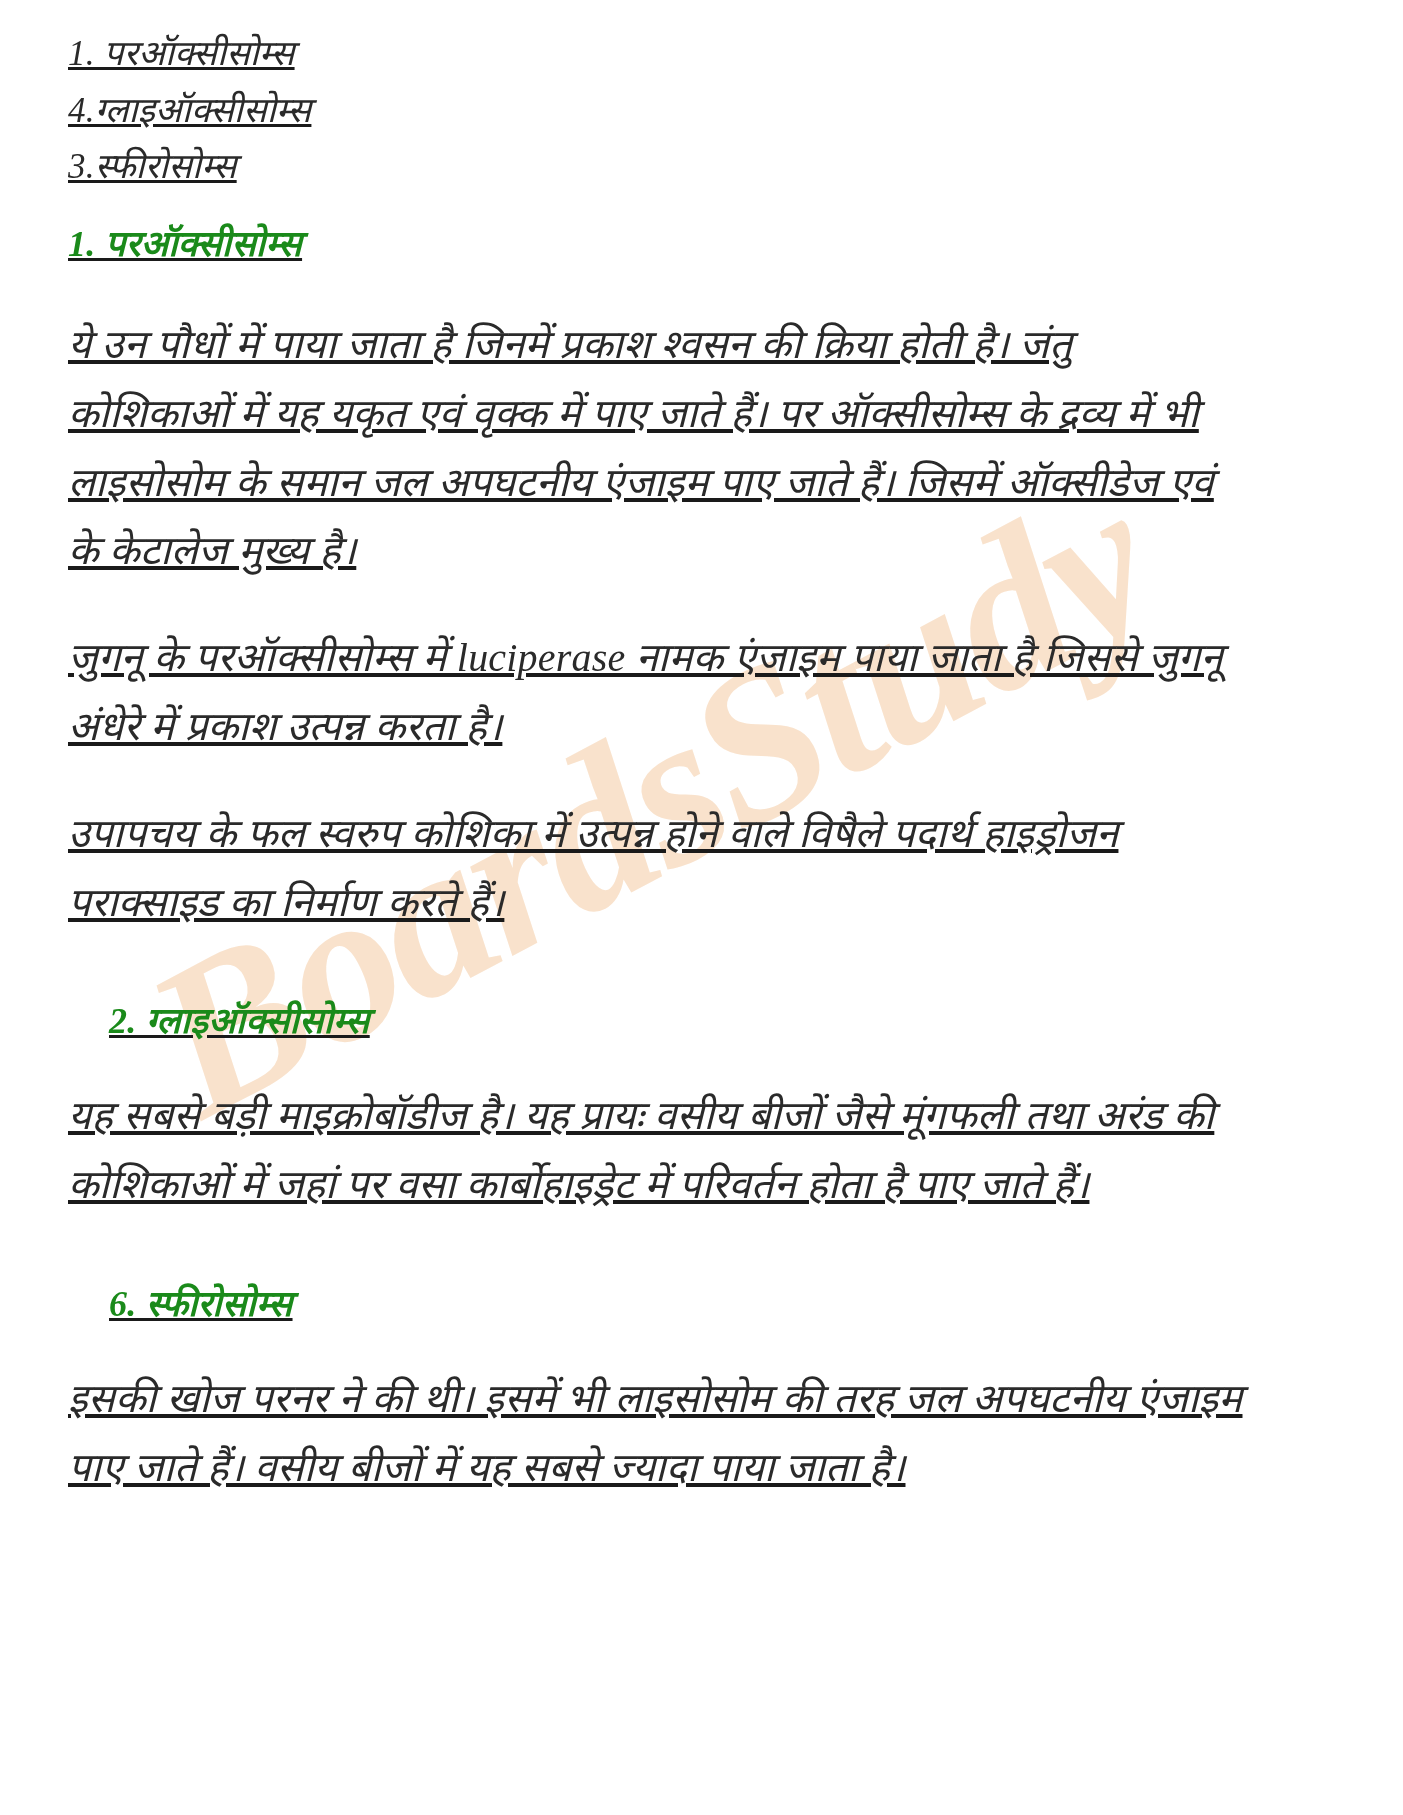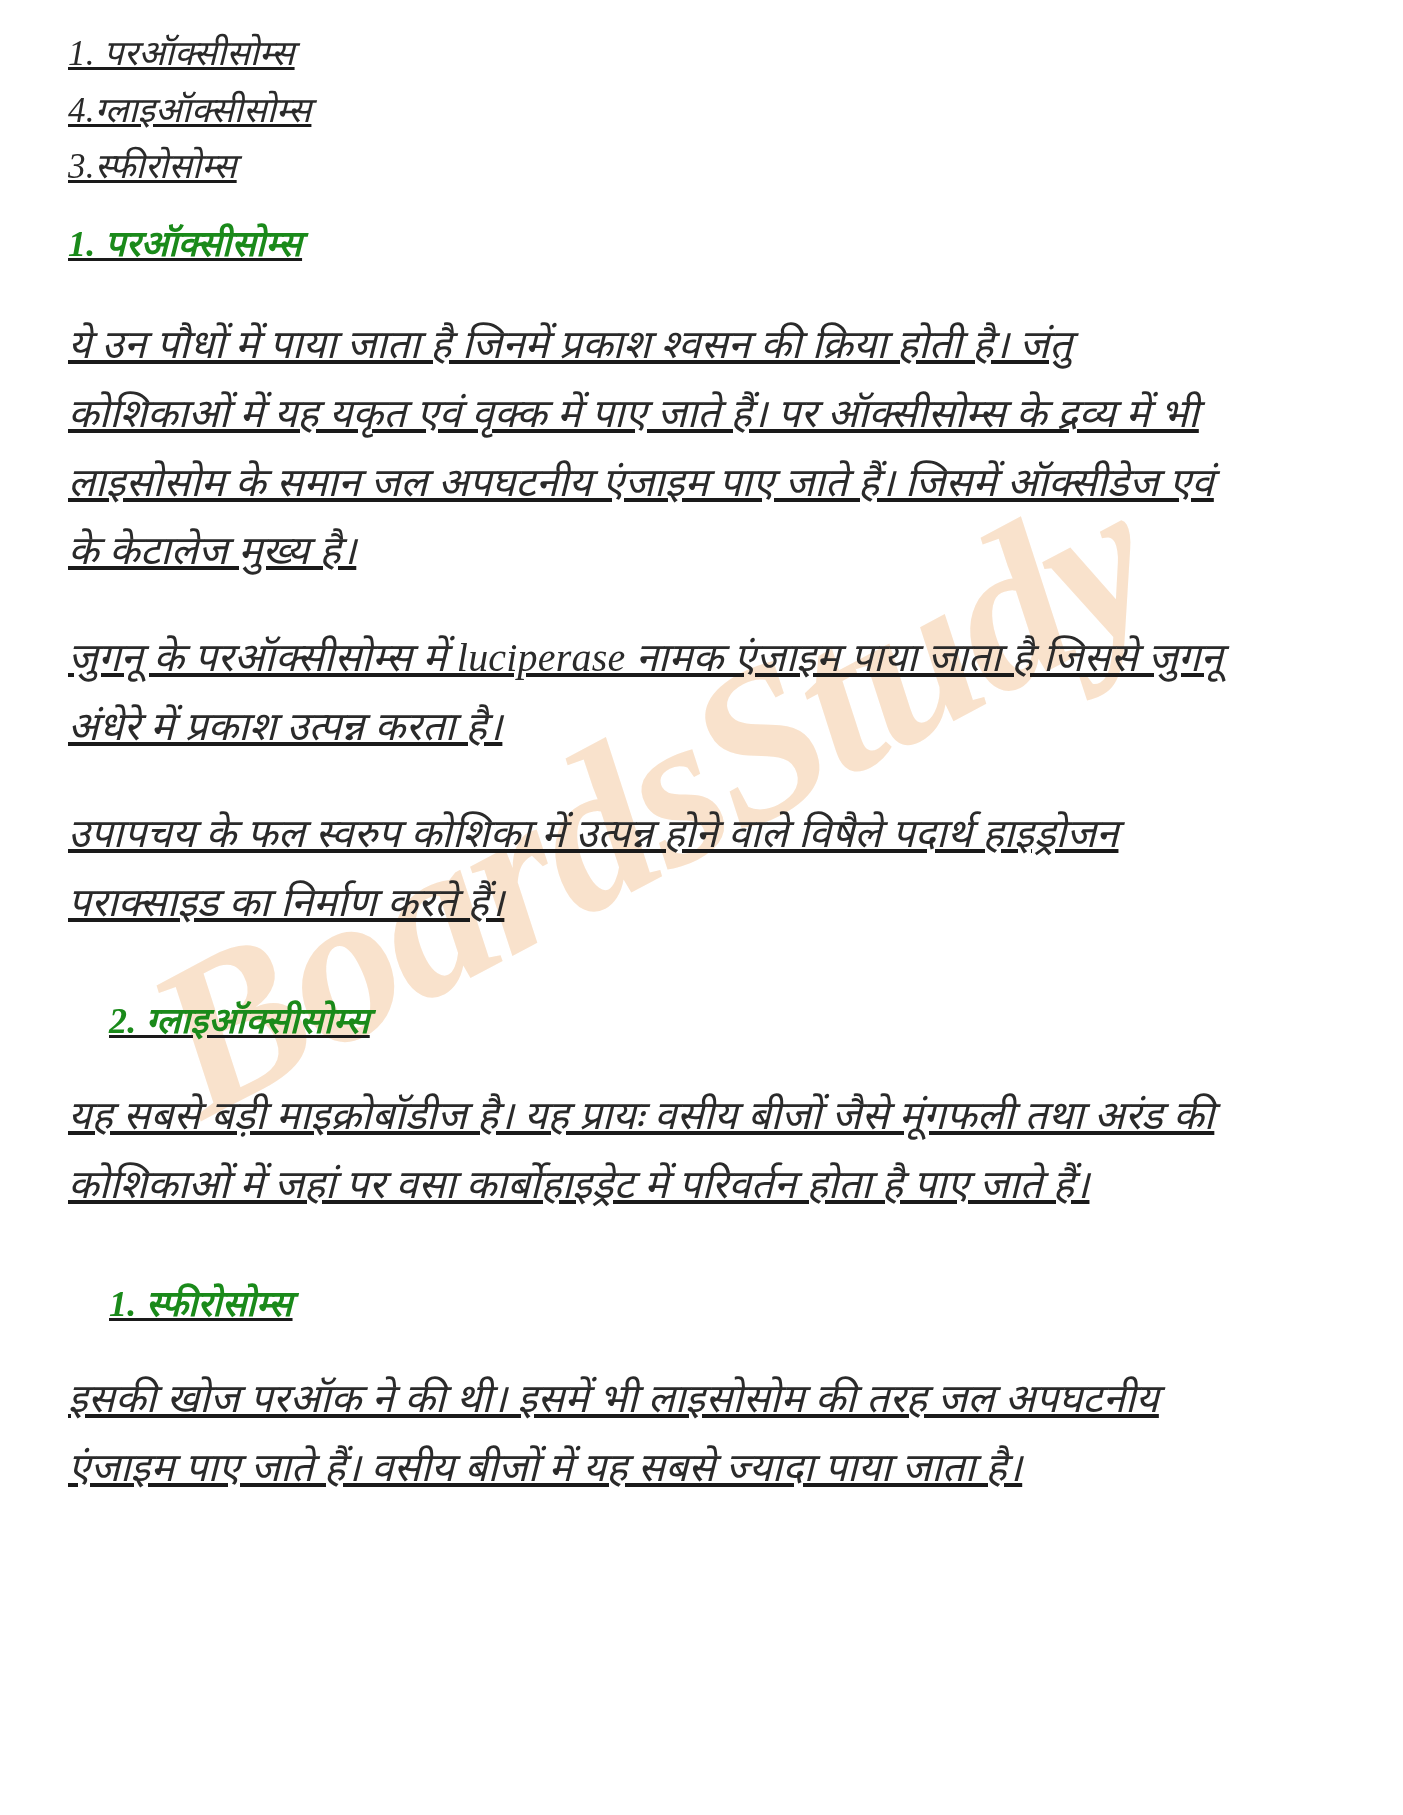--- a/index.html
+++ b/index.html
@@ -105,17 +105,17 @@
     <div class="list-line">3.स्फीरोसोम्स</div>
 
     <h3 class="heading">1. परऑक्सीसोम्स</h3>
     <p class="para first">ये उन पौधों में पाया जाता है जिनमें प्रकाश श्वसन की क्रिया होती है। जंतु कोशिकाओं में यह यकृत एवं वृक्क में पाए जाते हैं। पर ऑक्सीसोम्स के द्रव्य में भी लाइसोसोम के समान जल अपघटनीय एंजाइम पाए जाते हैं। जिसमें ऑक्सीडेज एवं के केटालेज मुख्य है।</p>
     <p class="para">जुगनू के परऑक्सीसोम्स में luciperase नामक एंजाइम पाया जाता है जिससे जुगनू अंधेरे में प्रकाश उत्पन्न करता है।</p>
     <p class="para">उपापचय के फल स्वरुप कोशिका में उत्पन्न होने वाले विषैले पदार्थ हाइड्रोजन पराक्साइड का निर्माण करते हैं।</p>
 
     <h3 class="heading spaced">2. ग्लाइऑक्सीसोम्स</h3>
     <p class="para">यह सबसे बड़ी माइक्रोबॉडीज है। यह प्रायः वसीय बीजों जैसे मूंगफली तथा अरंड की कोशिकाओं में जहां पर वसा कार्बोहाइड्रेट में परिवर्तन होता है पाए जाते हैं।</p>
 
-    <h3 class="heading spaced">1. स्फीरोसोम्स</h3>
-    <p class="para">इसकी खोज परऑक ने की थी। इसमें भी लाइसोसोम की तरह जल अपघटनीय एंजाइम पाए जाते हैं। वसीय बीजों में यह सबसे ज्यादा पाया जाता है।</p>
+    <h3 class="heading spaced">6. स्फीरोसोम्स</h3>
+    <p class="para">इसकी खोज परनर ने की थी। इसमें भी लाइसोसोम की तरह जल अपघटनीय एंजाइम पाए जाते हैं। वसीय बीजों में यह सबसे ज्यादा पाया जाता है।</p>
 
   </div>
 </div>
 
 </body></html>

